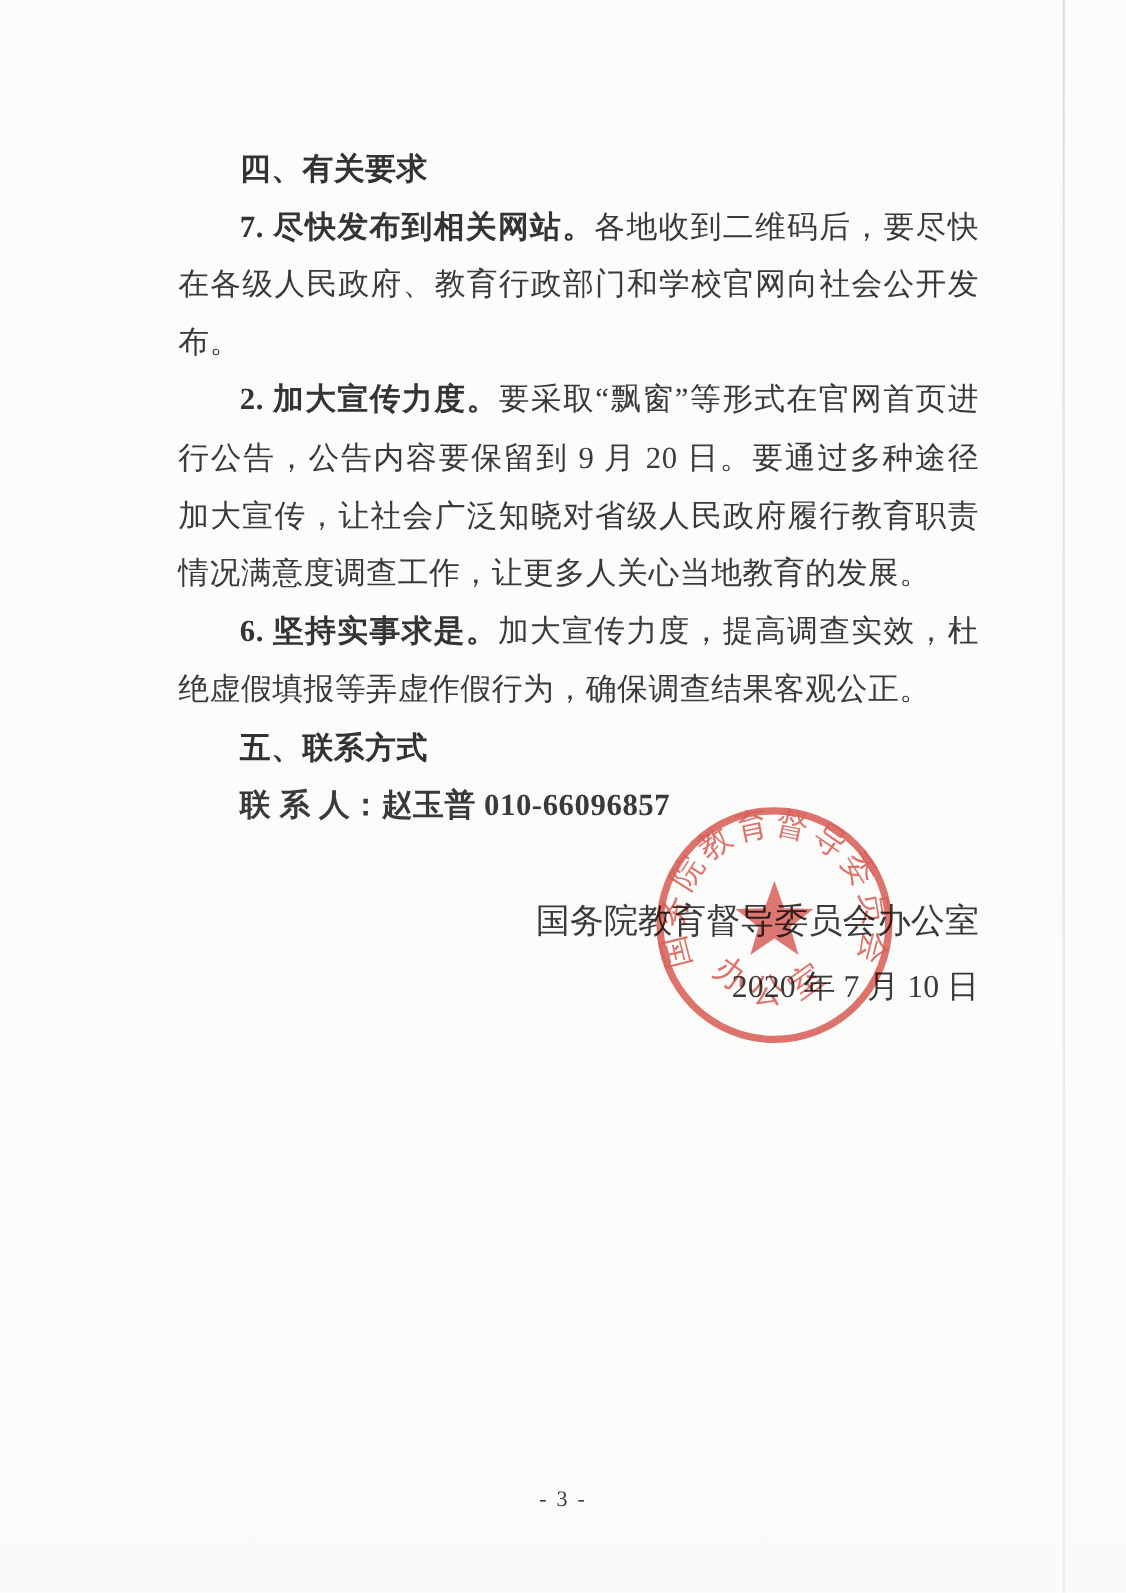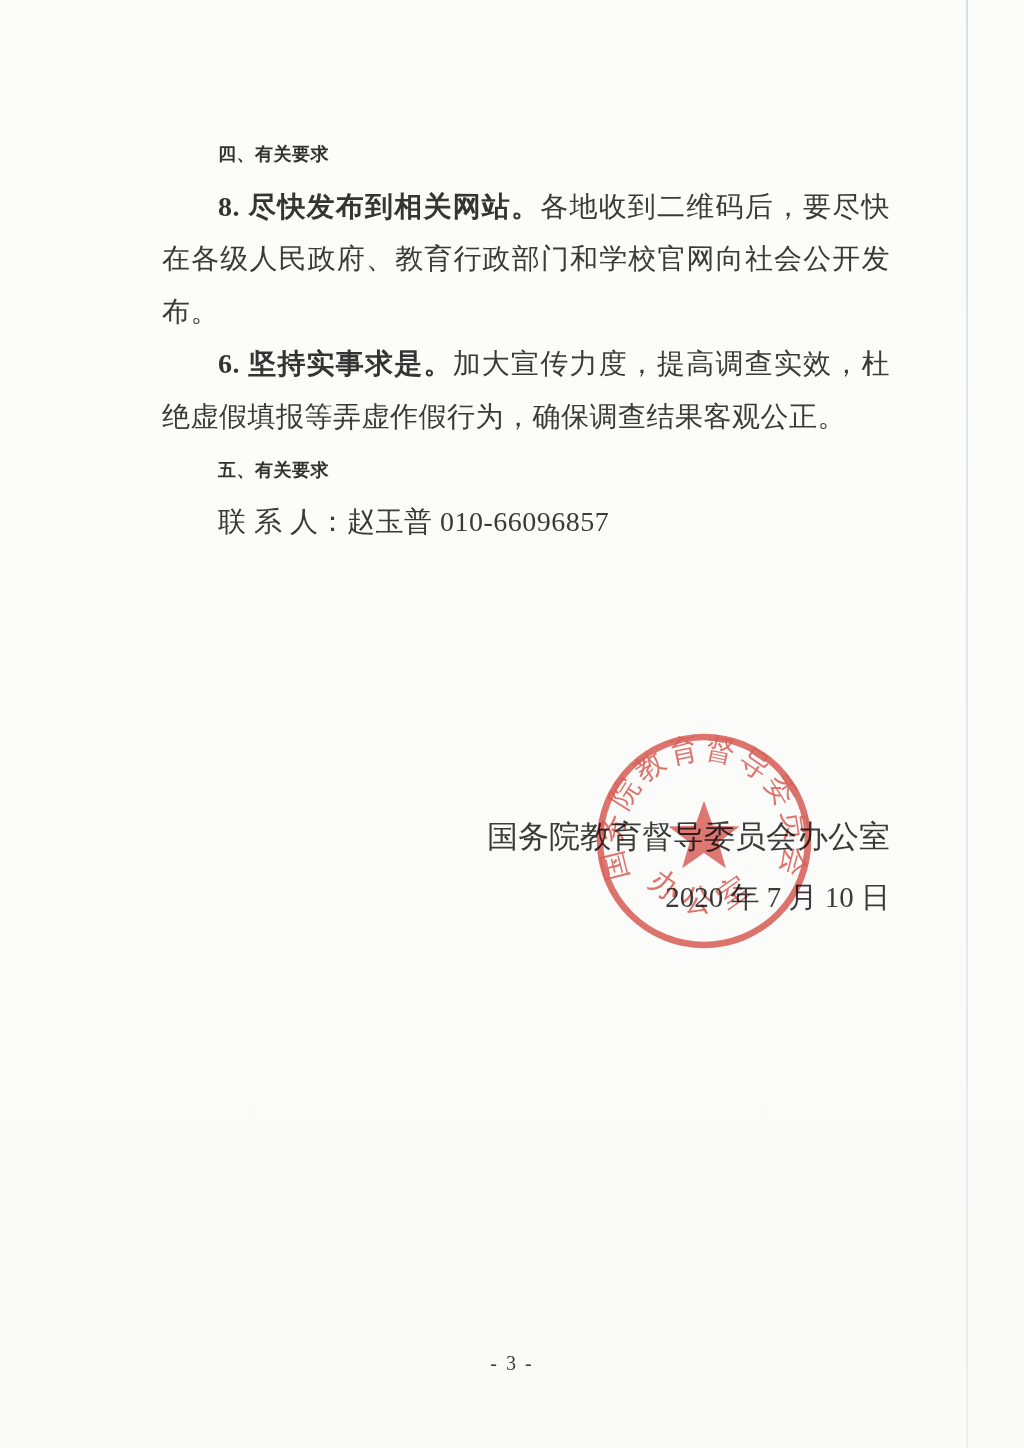--- a/index.html
+++ b/index.html
@@ -24,30 +24,30 @@
     left: 162px; top: 128px;
     width: 728px;
     font-size: 28px;
     line-height: 52.6px;
     text-align: justify;
     letter-spacing: 0.5px;
   }
   .content p { margin: 0; text-indent: 56px; }
   .sec-heading {
     margin: 0;
-    font-size: 18px;
+    font-size: 28px;
     line-height: 52.6px;
     font-weight: bold;
     text-indent: 56px;
     color: #323232;
     font-family: "Liberation Sans", sans-serif;
     text-align: left;
   }
   .lead { font-weight: bold; color: #343434; }
-  .contact-line { text-indent: 56px; text-align: left; }
+  .contact-line { text-indent: 56px; text-align: left; font-weight: bold; }
   .signature {
     position: absolute;
     left: 162px; top: 815px;
     width: 728px;
   }
   .signature-inner {
     margin-left: auto; margin-right: 0;
     width: fit-content;
     text-align: right;
   }
@@ -77,26 +77,27 @@
 </head>
 <body>
 
 <div class="page">
 
   <div class="scan-line"></div>
 
   <div class="content">
     <h2 class="sec-heading">四、有关要求</h2>
 
-    <p><span class="lead">8. 尽快发布到相关网站。</span><span>各地收到二维码后，要尽快在各级人民政府、教育行政部门和学校官网向社会公开发布。</span></p>
+    <p><span class="lead">7. 尽快发布到相关网站。</span><span>各地收到二维码后，要尽快在各级人民政府、教育行政部门和学校官网向社会公开发布。</span></p>
 
+    <p><span class="lead">2. 加大宣传力度。</span><span>要采取“飘窗”等形式在官网首页进行公告，公告内容要保留到 9 月 20 日。要通过多种途径加大宣传，让社会广泛知晓对省级人民政府履行教育职责情况满意度调查工作，让更多人关心当地教育的发展。</span></p>
 
     <p><span class="lead">6. 坚持实事求是。</span><span>加大宣传力度，提高调查实效，杜绝虚假填报等弄虚作假行为，确保调查结果客观公正。</span></p>
 
-    <h2 class="sec-heading">五、有关要求</h2>
+    <h2 class="sec-heading">五、联系方式</h2>
 
     <p class="contact-line"><span>联 系 人：</span><span>赵玉普 010-66096857</span></p>
 
   </div>
 
   <div class="signature">
     <div class="signature-inner">
       <div class="sig-org">国务院教育督导委员会办公室</div>
       <div class="sig-date">2020 年 7 月 10 日</div>
     </div>

